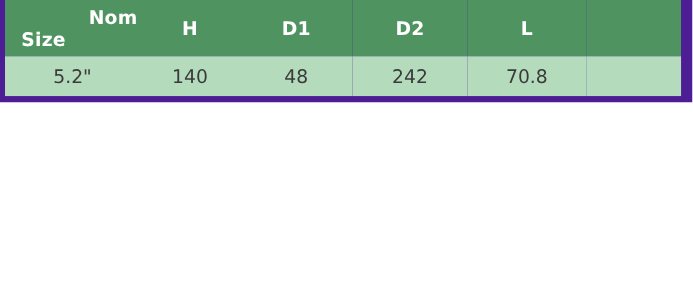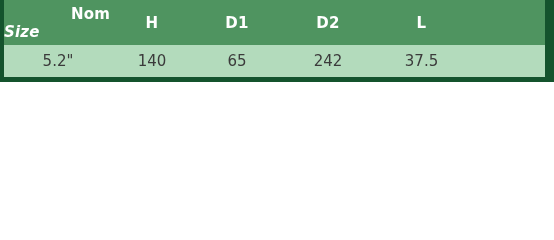--- a/index.html
+++ b/index.html
@@ -12,21 +12,21 @@
     width: 554px;
     height: 82px;
     overflow: hidden;
     font-family: "DejaVu Sans", "Liberation Sans", sans-serif;
   }
 
   .screen {
     position: relative;
     width: 554px;
     height: 82px;
-    background: #14532d;
+    background: #4c1d95;
     box-sizing: border-box;
   }
 
   .table-wrap {
     position: absolute;
     left: 4px;
     top: 0px;
     width: 541px;
     height: 77px;
     overflow: hidden;
@@ -75,22 +75,21 @@
     text-align-last: justify;
   }
   th.col-nom .nomline.line1 {
     text-align: right;
     text-align-last: right;
     padding-right: 2px;
   }
   th.col-nom .nomline.line2 {
     text-align: center;
     text-align-last: left;
-    padding-left: 0px;
-    font-style: italic;
+    padding-left: 13px;
   }
 
   
   tr.data-row {
     height: 32px;
   }
   tr.data-row td {
     background: #b3dbbc;
     color: #3b3b3b;
     font-weight: normal;
@@ -139,25 +138,25 @@
         </tr>
       </thead>
 
       <tbody>
         <tr class="data-row">
 
           <td class="cell-nom w-nom">5.2"</td>
 
           <td class="w-h">140</td>
 
-          <td class="w-d1">65</td>
+          <td class="w-d1">48</td>
 
           <td class="w-d2">242</td>
 
-          <td class="w-l">37.5</td>
+          <td class="w-l">70.8</td>
 
           <td class="cell-pad w-pad"></td>
         </tr>
       </tbody>
 
     </table>
   </div>
 
 </div>
 

